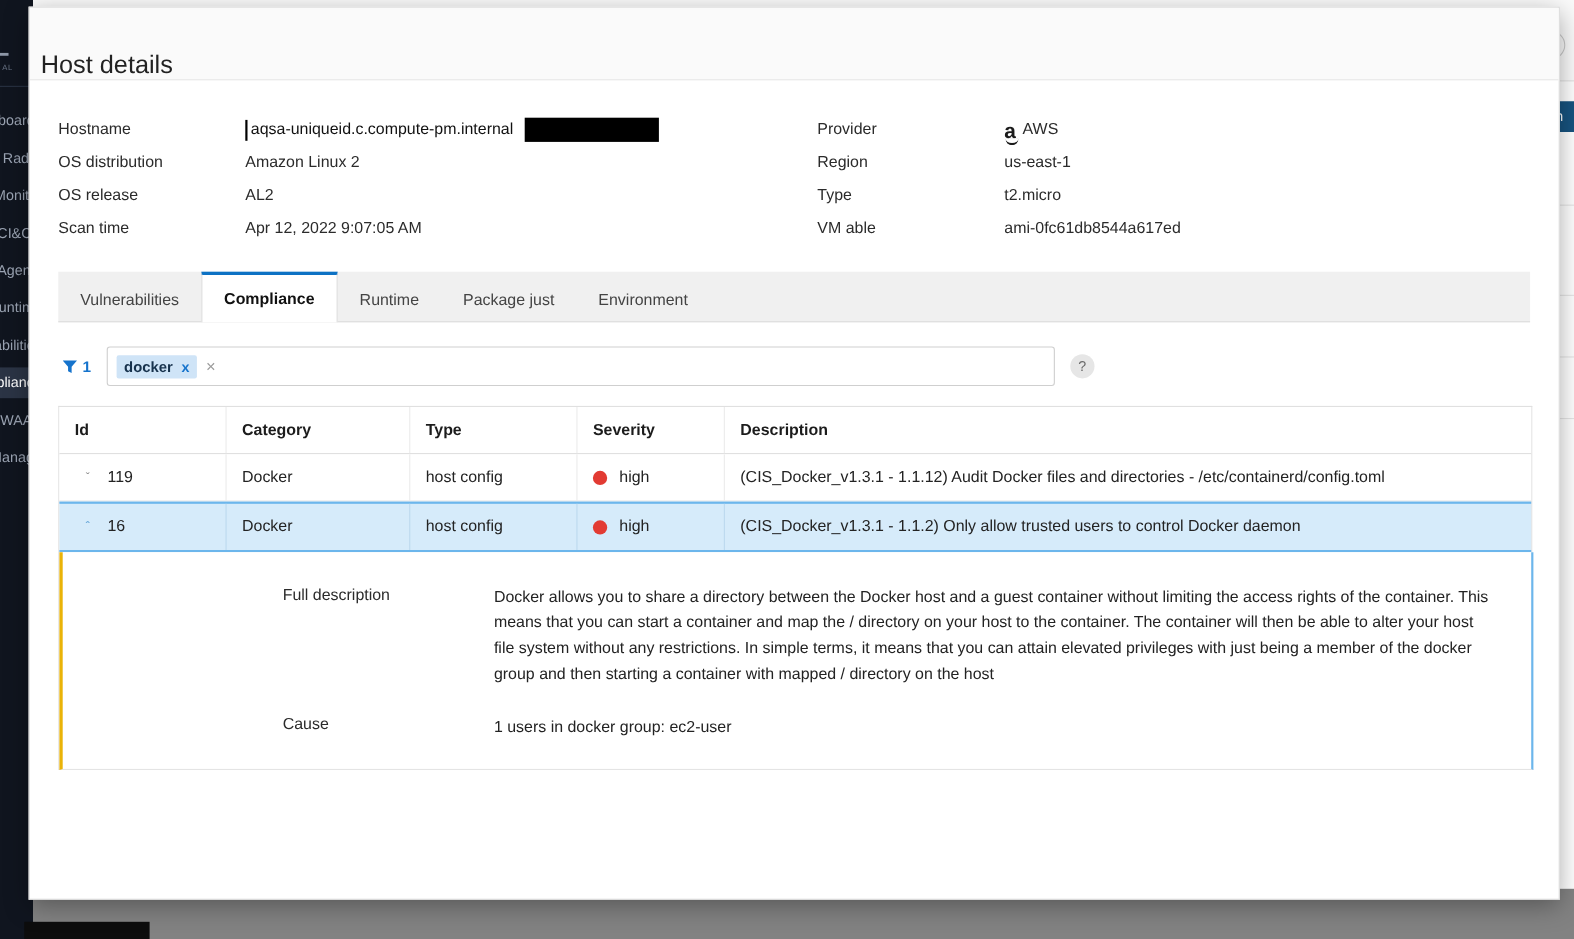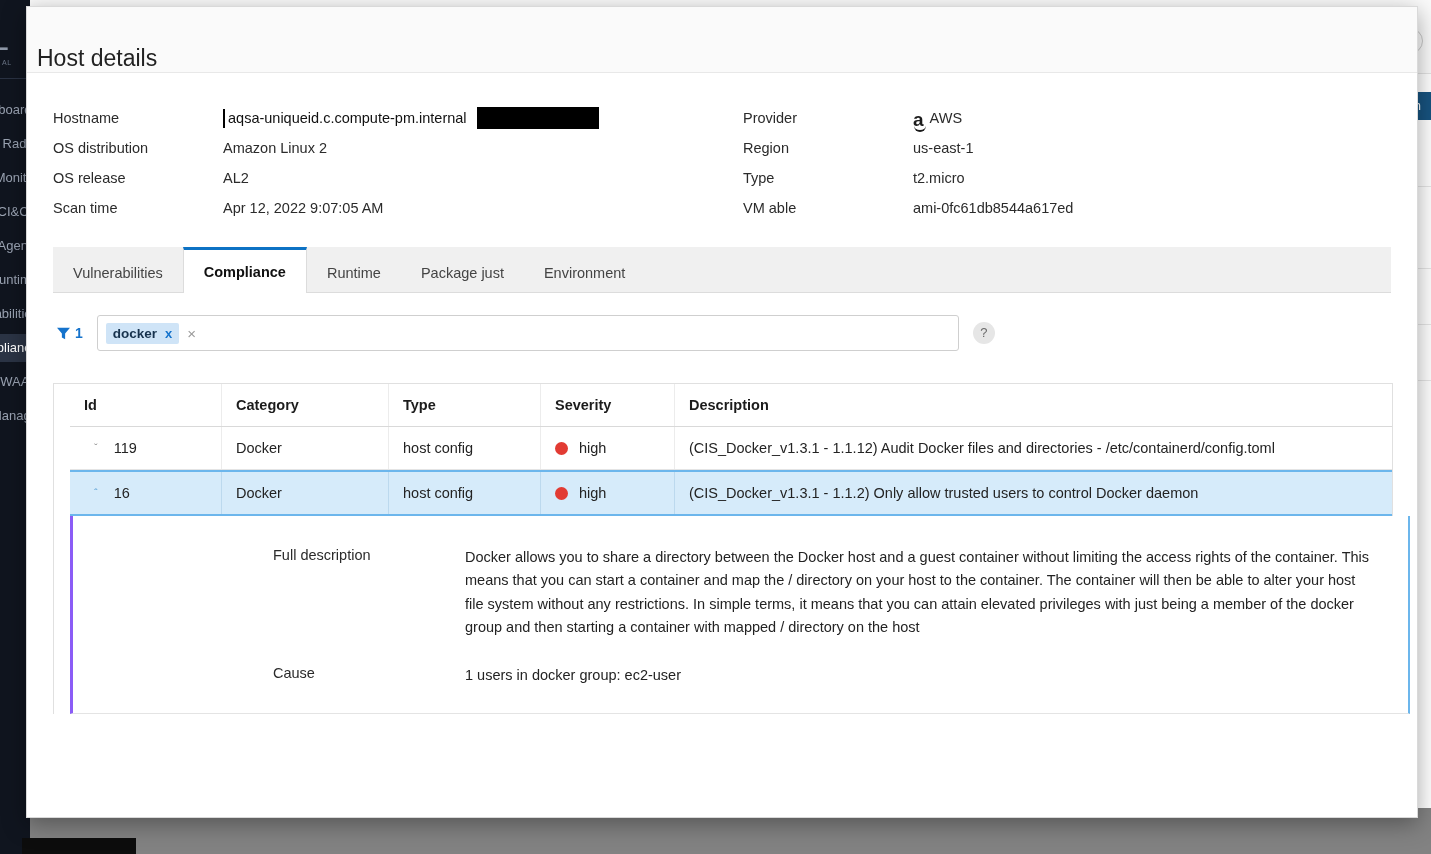--- a/index.html
+++ b/index.html
@@ -188,25 +188,24 @@
   }
   #filter-clear { color: #9b9b9b; font-size: 15px; padding: 0 8px; cursor: pointer; }
   #filter-help {
     width: 22px; height: 22px; border-radius: 50%;
     background: #e6e6e6; color: #6a6a6a;
     font-size: 13px; text-align: center; line-height: 22px; cursor: pointer;
   }
 
   
   #compliance-table {
-    margin-top: 32px;
+    margin-top: 18px;
     border: 1px solid #e0e0e0;
     border-bottom: none;
     width: 1340px;
-    padding-left: 16px;
   }
   .trow { display: flex; }
   .thead { background: #ffffff; border-bottom: 1px solid #d9d9d9; }
   .thead .tcell { font-weight: 700; color: #1c1c1c; }
   .tcell {
     font-size: 14.5px; color: #232323;
     padding: 13px 12px 13px 14px;
     border-right: 1px solid #ececec;
     overflow: hidden; white-space: nowrap;
   }
@@ -225,21 +224,21 @@
   .id-inner { display: flex; align-items: center; gap: 16px; padding-left: 10px; }
   .chevron { font-size: 11px; color: #8a8a8a; line-height: 1; }
   .chevron.open { color: #5a9fd4; }
   .sev-inner { display: flex; align-items: center; gap: 11px; }
   .sev-dot { width: 13px; height: 13px; border-radius: 50%; background: #e23b33; flex: 0 0 13px; }
 
   
   #expanded-detail {
     display: flex;
     background: #ffffff;
-    border-left: 3px solid #8b5cf6;
+    border-left: 3px solid #eab308;
     border-right: 2px solid #6cb6ec;
     border-bottom: 1px solid #e4e4e4;
     padding: 30px 0 26px 0;
     width: 1340px;
     box-sizing: border-box;
   }
   .detail-label {
     width: 192px; text-align: left;
     font-size: 14.5px; color: #2b2b2b;
     padding-top: 1px;

